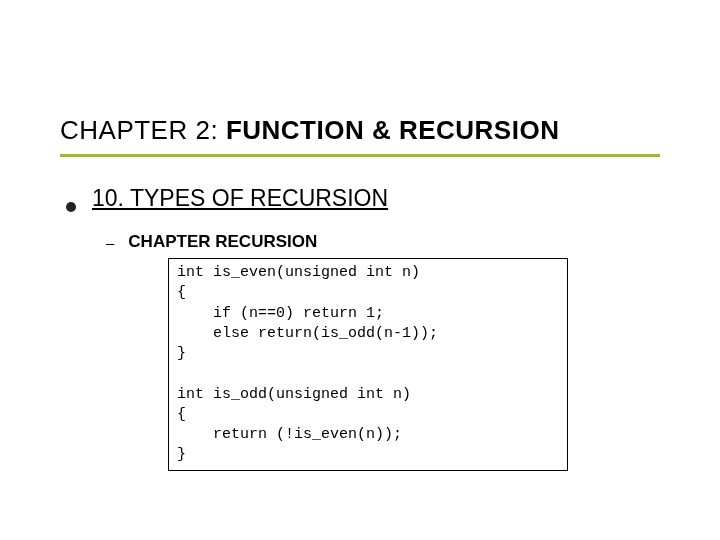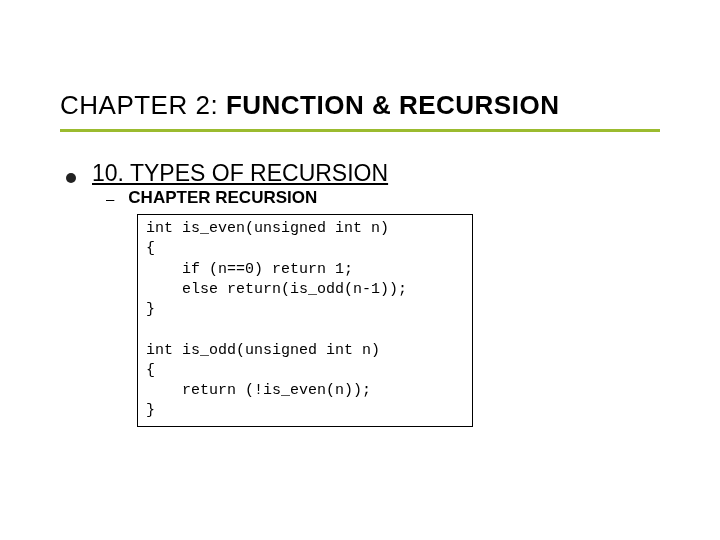--- a/index.html
+++ b/index.html
@@ -5,43 +5,43 @@
   * { margin: 0; padding: 0; box-sizing: border-box; }
   body {
     width: 720px;
     height: 540px;
     background: #ffffff;
     font-family: Arial, Helvetica, sans-serif;
     position: relative;
     overflow: hidden;
   }
   .slide {
-    padding: 90px 60px 40px 60px;
+    padding: 115px 60px 40px 60px;
   }
   .title {
     font-size: 26px;
     font-weight: normal;
     color: #000;
     margin-bottom: 8px;
     letter-spacing: 0.5px;
   }
   .title .bold {
     font-weight: bold;
   }
   .underline-bar {
     height: 3px;
     background: #9bbb2f;
     width: 100%;
     margin-bottom: 28px;
   }
   .level1 {
     display: flex;
-    align-items: center;
+    align-items: flex-end;
     margin-left: 6px;
-    margin-bottom: 1px;
+    margin-bottom: 20px;
   }
   .bullet-circle {
     width: 10px;
     height: 10px;
     border-radius: 50%;
     background: #222;
     margin-top: 8px;
     margin-right: 16px;
     flex-shrink: 0;
   }
@@ -62,22 +62,22 @@
     margin-right: 14px;
     color: #000;
   }
   .level2-text {
     font-size: 17px;
     font-weight: bold;
     color: #000;
   }
   .code-box {
     border: 1px solid #000;
-    margin-left: 77px;
-    width: 336px;
+    margin-left: 108px;
+    width: 400px;
     padding: 4px 8px 4px 8px;
     font-family: "Courier New", Courier, monospace;
     font-size: 15px;
     line-height: 1.35;
     white-space: pre;
     color: #000;
   }
 </style>
 </head>
 <body>

